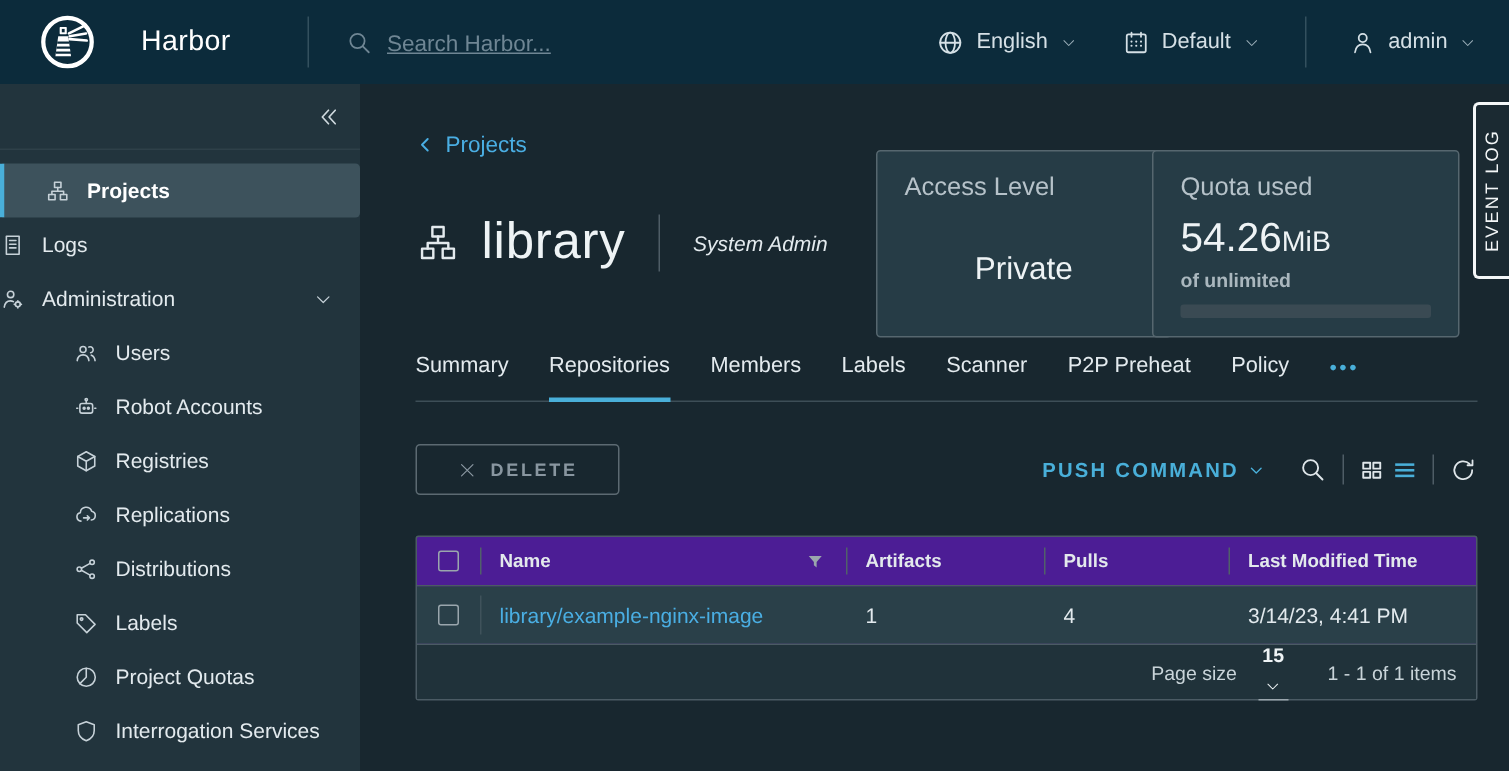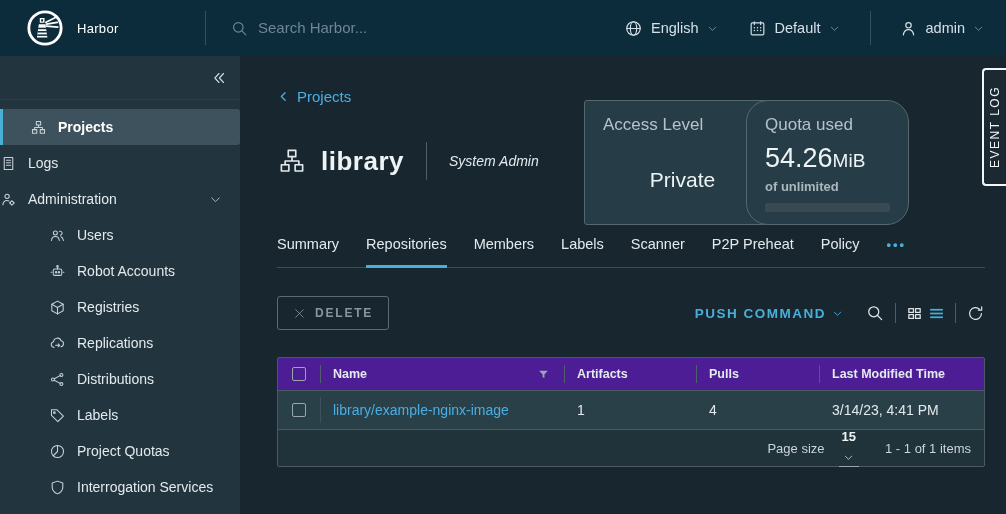--- a/index.html
+++ b/index.html
@@ -13,23 +13,23 @@
   svg { display:block; }
   .stroke-ic { stroke:currentColor; fill:none; stroke-width:1.5; stroke-linecap:round; stroke-linejoin:round; }
 
   
   .header {
     position:absolute; top:0; left:0; width:1006px; height:56px;
     background:#0c2b3b; display:flex; align-items:center; z-index:30;
   }
   .brand-block { display:flex; align-items:center; padding-left:26px; width:205px; }
   .logo { width:38px; height:38px; color:#fff; }
-  .brand { font-size:13px; color:#fff; margin-left:13px; letter-spacing:.3px; }
+  .brand { font-size:19px; color:#fff; margin-left:30px; letter-spacing:.3px; }
   .hdr-divider { width:1px; height:34px; background:#33505e; }
-  .search-block { display:flex; align-items:flex-start; margin-left:24px; color:#6f8694; flex:0 0 auto; }
+  .search-block { display:flex; align-items:flex-end; margin-left:24px; color:#6f8694; flex:0 0 auto;text-decoration:underline; }
   .search-input {
     background:transparent; border:none; outline:none; color:#cfdbe2;
     font-size:15px; font-family:"Liberation Sans",sans-serif; margin-left:9px; width:220px;
   }
   .search-input::placeholder { color:#6f8694; }
   .hdr-right { margin-left:auto; display:flex; align-items:center; color:#d5e0e6; font-size:14.5px; }
   .hdr-item { display:flex; align-items:center; gap:8px; margin-right:30px; cursor:pointer; }
   .hdr-item .caret { color:#9db0ba; }
   .hdr-divider2 { width:1px; height:34px; background:#33505e; margin-right:28px; }
   .hdr-user { margin-right:22px; }
@@ -58,30 +58,30 @@
 
   
   .content { position:relative; flex:1; background:#18272f; }
 
   .breadcrumb {
     position:absolute; left:37px; top:32px; display:flex; align-items:center; gap:7px;
     color:#4aaee3; font-size:15px; cursor:pointer;
   }
   .title-row { position:absolute; left:37px; top:86px; display:flex; align-items:center; }
   .title-icon { width:30px; height:30px; color:#e3eaee; }
-  .title-name { font-size:26px; font-weight:700; color:#eef3f5; margin-left:14px; letter-spacing:.5px; }
+  .title-name { font-size:34px; font-weight:400; color:#eef3f5; margin-left:14px; letter-spacing:.5px; }
   .title-divider { width:1px; height:38px; background:#4e5d66; margin-left:22px; }
   .title-role { font-style:italic; font-size:14px; color:#e3eaee; margin-left:22px; }
 
   .card {
     position:absolute; top:44px; height:125px; background:#263c46;
     border:1px solid #56676f; border-radius:3px; padding:14px 18px;
   }
   .card-access { left:344px; width:197px; }
-  .card-quota { left:506px; width:163px;border-radius:22px; }
+  .card-quota { left:528px; width:205px; }
   .card-label { font-size:17px; color:#b6c2c9; }
   .access-value { font-size:21px; color:#eef3f5; text-align:center; margin-top:33px; }
   .quota-value-row { margin-top:8px; display:flex; align-items:baseline; }
   .quota-value { font-size:27px; color:#eef3f5; }
   .quota-unit { font-size:19px; color:#eef3f5; }
   .quota-sub { font-size:13px; font-weight:700; color:#aab7be; margin-top:5px; }
   .quota-bar { margin-top:9px; height:9px; background:#3a4a53; border-radius:2px; overflow:hidden; }
 
   .tabs-row {
     position:absolute; left:37px; right:21px; top:180px;
@@ -89,21 +89,21 @@
   }
   .tab { font-size:14.5px; color:#e3eaee; padding-bottom:13px; cursor:pointer; border-bottom:3px solid transparent; margin-bottom:-1px; }
   .tab.active { border-bottom-color:#49afd9; }
   .tab.overflow { color:#49afd9; letter-spacing:2px; font-weight:700; font-size:13px; }
 
   .toolbar {
     position:absolute; left:37px; right:21px; top:240px; height:34px;
     display:flex; align-items:center;
   }
   .btn-delete {
-    display:flex; align-items:center; gap:9px; height:34px; padding:0 15px;
+    display:flex; align-items:center; gap:9px; height:34px; padding:0 27px;
     background:transparent; border:1px solid #5c6a72; border-radius:3px;
     color:#8996a0; font-size:12px; font-weight:700; letter-spacing:1.8px;
     font-family:"Liberation Sans",sans-serif; cursor:pointer;
   }
   .toolbar-right { margin-left:auto; display:flex; align-items:center; }
   .push-cmd { display:flex; align-items:center; gap:6px; color:#49afd9; font-size:13.5px; font-weight:700; letter-spacing:1.5px; cursor:pointer; }
   .tool-ic { color:#dfe6ea; cursor:pointer; }
   .tool-sep { width:1px; height:20px; background:#4e5d66; margin:0 10px; }
   .view-group { display:flex; align-items:center; gap:5px; }
 

